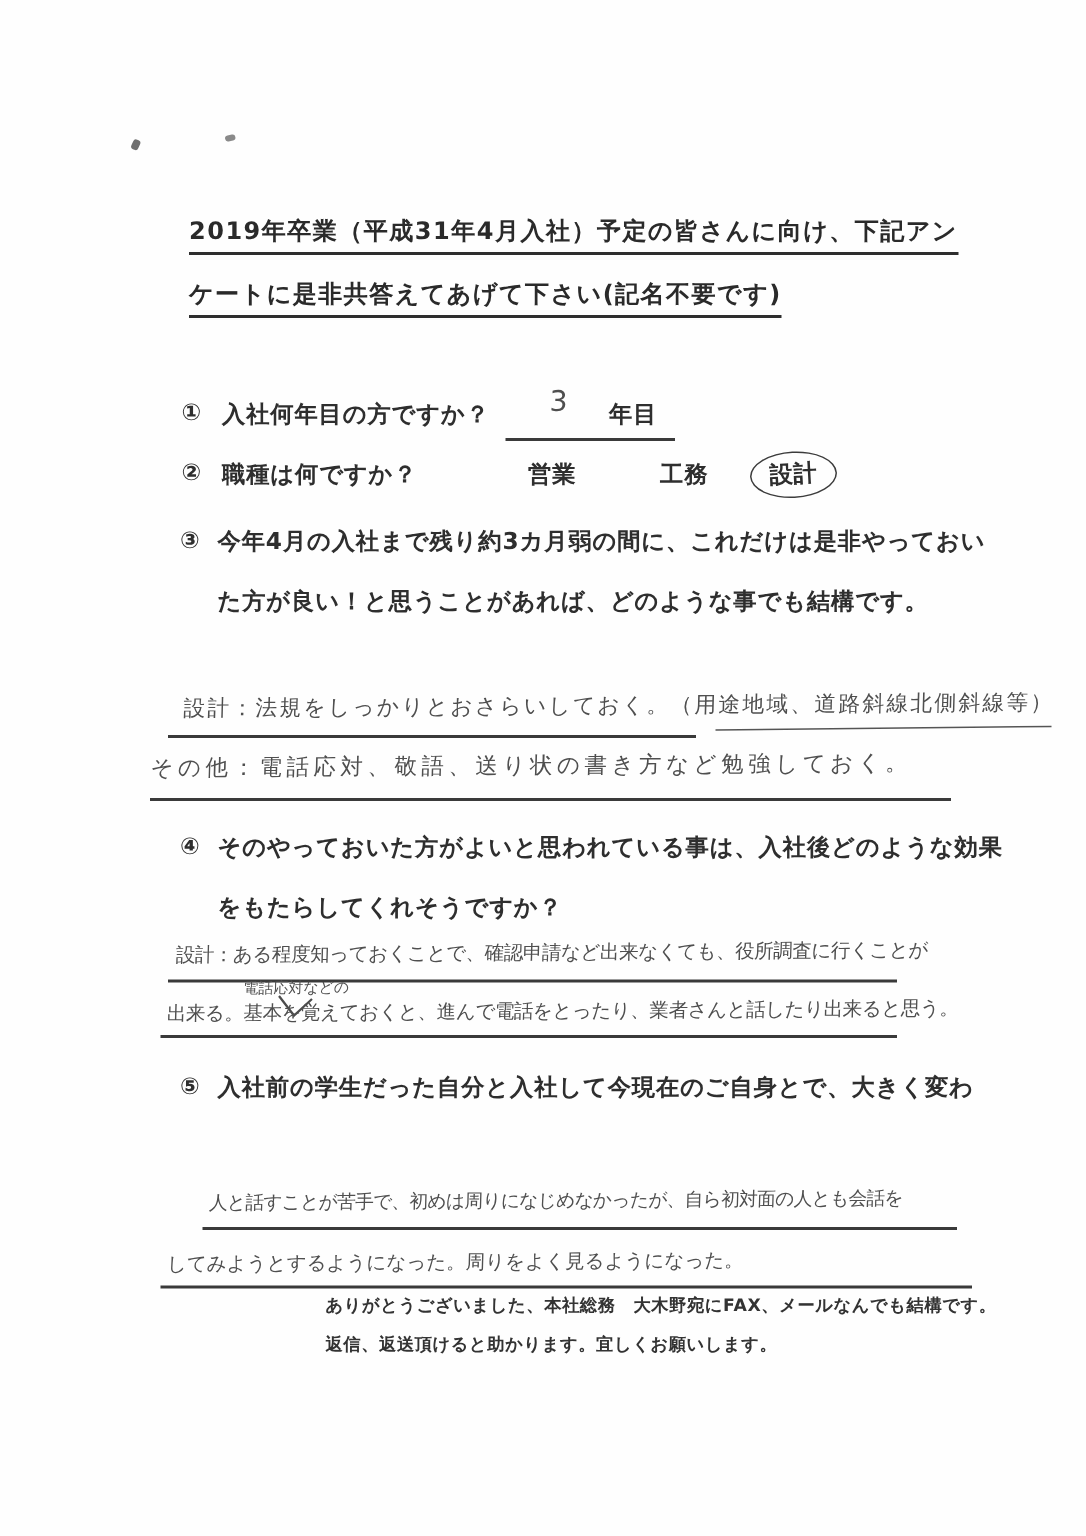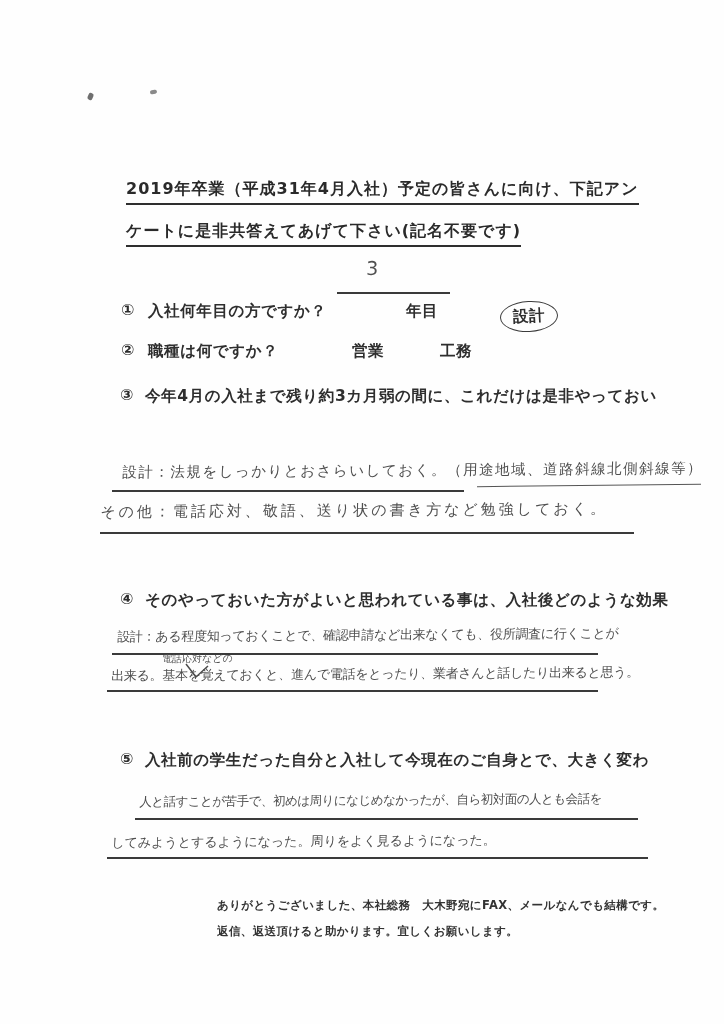--- a/index.html
+++ b/index.html
@@ -3,21 +3,21 @@
 <meta charset="utf-8">
 <style>
   html,body{margin:0;padding:0;background:#ffffff;}
   .page{
     position:relative;width:724px;height:1024px;background:#fefefe;overflow:hidden;
     font-family:"DejaVu Sans","Liberation Sans",sans-serif;
   }
   
   .printed{
     position:absolute;color:#2e2e2e;font-weight:700;font-size:15.5px;
-    letter-spacing:0.6px;white-space:nowrap;margin-top:35px;
+    letter-spacing:0.6px;white-space:nowrap;
   }
   .title{
     font-size:16px;letter-spacing:1px;padding-bottom:3px;
     border-bottom:2.2px solid #2e2e2e;color:#2a2a2a;
   }
   
   .hand{
     position:absolute;color:#4f4f4f;font-weight:400;white-space:nowrap;
     transform:rotate(-0.4deg) skewX(-2deg);transform-origin:left bottom;
   }
@@ -105,28 +105,30 @@
   <span class="printed q2-num">②</span>
   <span class="printed q2-label">職種は何ですか？</span>
   <span class="printed q2-opt0">営業</span>
   <span class="printed q2-opt1">工務</span>
   <span class="q2-circle">
     <span class="printed-in">設計</span>
   </span>
 
   <span class="printed q3-num">③</span>
   <span class="printed q3-l1">今年4月の入社まで残り約3カ月弱の間に、これだけは是非やっておい</span>
+  <span class="printed q3-l2">た方が良い！と思うことがあれば、どのような事でも結構です。</span>
   <span class="hand q3-a1">設計：法規をしっかりとおさらいしておく。（用途地域、道路斜線北側斜線等）</span>
   <div class="rule q3-a1-line"></div>
   <div class="rule handline q3-a1-line2"></div>
   <span class="hand q3-a2">その他：電話応対、敬語、送り状の書き方など勉強しておく。</span>
   <div class="rule q3-a2-line"></div>
 
   <span class="printed q4-num">④</span>
   <span class="printed q4-l1">そのやっておいた方がよいと思われている事は、入社後どのような効果</span>
+  <span class="printed q4-l2">をもたらしてくれそうですか？</span>
   <span class="hand q4-a1">設計：ある程度知っておくことで、確認申請など出来なくても、役所調査に行くことが</span>
   <div class="rule q4-a1-line"></div>
   <span class="hand q4-ins">電話応対などの</span>
   <svg class="q4-caret" width="26" height="16" viewBox="0 0 26 16">
     <path d="M2 1 L12 14 L24 3" fill="none" stroke="#4b4b4b" stroke-width="1.5"></path>
   </svg>
   <span class="hand q4-a2">出来る。基本を覚えておくと、進んで電話をとったり、業者さんと話したり出来ると思う。</span>
   <div class="rule q4-a2-line"></div>
 
   <span class="printed q5-num">⑤</span>

